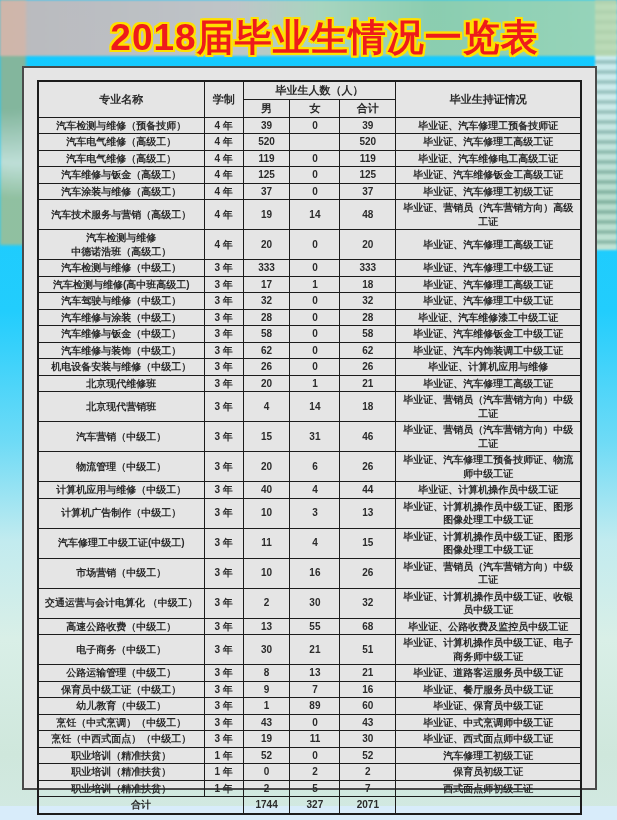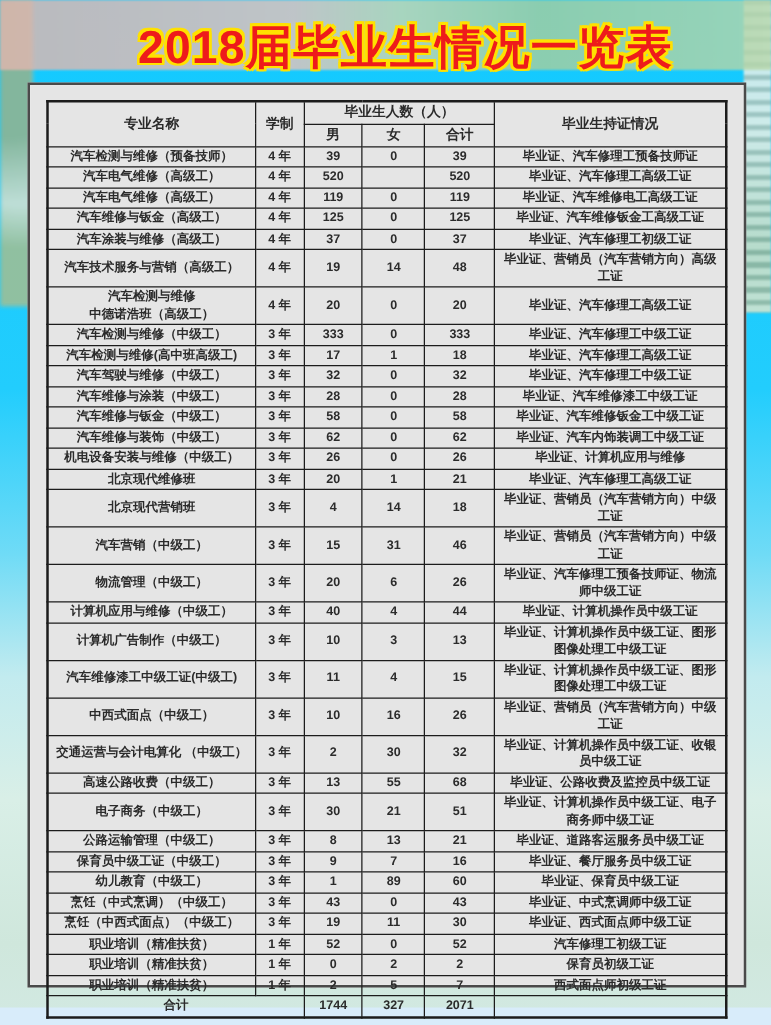--- a/index.html
+++ b/index.html
@@ -271,29 +271,29 @@
         </tr>
         <tr>
           <td class="major-cell">计算机广告制作（中级工）</td>
           <td class="duration-cell">3 年</td>
           <td class="male-cell">10</td>
           <td class="female-cell">3</td>
           <td class="total-cell">13</td>
           <td class="certificate-cell">毕业证、计算机操作员中级工证、图形图像处理工中级工证</td>
         </tr>
         <tr>
-          <td class="major-cell">汽车维修漆工中级工证(中级工)</td>
+          <td class="major-cell">汽车修理工中级工证(中级工)</td>
           <td class="duration-cell">3 年</td>
           <td class="male-cell">11</td>
           <td class="female-cell">4</td>
           <td class="total-cell">15</td>
           <td class="certificate-cell">毕业证、计算机操作员中级工证、图形图像处理工中级工证</td>
         </tr>
         <tr>
-          <td class="major-cell">中西式面点（中级工）</td>
+          <td class="major-cell">市场营销（中级工）</td>
           <td class="duration-cell">3 年</td>
           <td class="male-cell">10</td>
           <td class="female-cell">16</td>
           <td class="total-cell">26</td>
           <td class="certificate-cell">毕业证、营销员（汽车营销方向）中级工证</td>
         </tr>
         <tr>
           <td class="major-cell">交通运营与会计电算化 （中级工）</td>
           <td class="duration-cell">3 年</td>
           <td class="male-cell">2</td>

